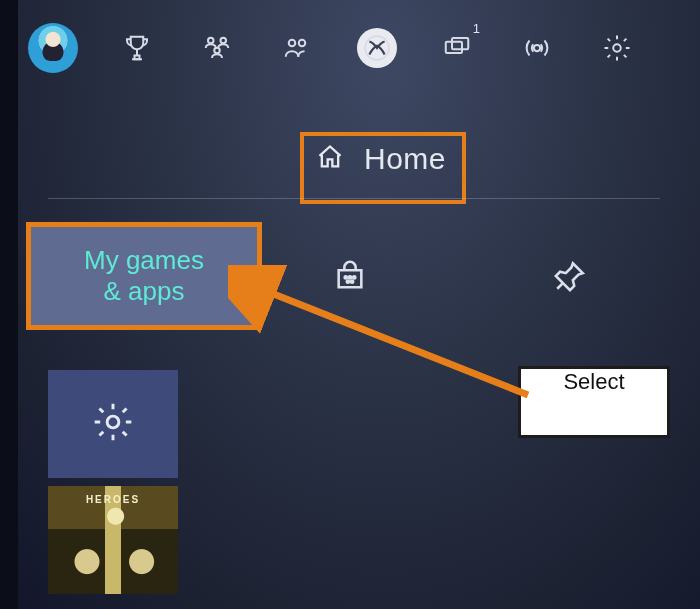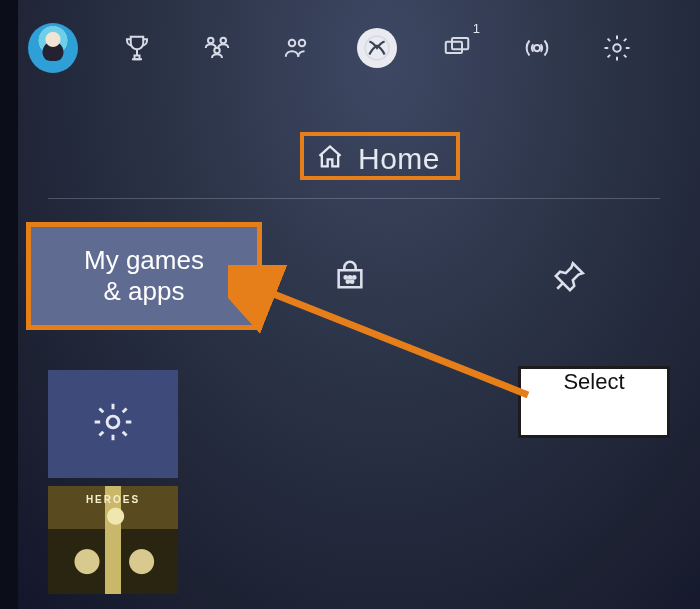--- a/index.html
+++ b/index.html
@@ -36,40 +36,40 @@
   .nav-btn { width: 42px; height: 42px; display:flex; align-items:center; justify-content:center; color:#d7dbe6; cursor:pointer; }
   .nav-btn svg { width: 30px; height: 30px; stroke:#d7dbe6; fill:none; stroke-width:1.6; }
   .xbox-logo { width:40px; height:40px; border-radius:50%; background:#e9ebf0; display:flex; align-items:center; justify-content:center; }
   .xbox-logo svg { width:26px; height:26px; }
   .msg-badge { position:relative; }
   .msg-badge .num { position:absolute; top:-6px; right:-2px; font-size:13px; color:#dfe3ee; }
 
   
   .home-row {
     position: absolute; left: 300px; top: 132px;
-    display:flex; align-items:center; gap:14px;
-    padding: 6px 16px 0 12px;
+    display:flex; align-items:center; gap:20px;
+    padding: 6px 16px 24px 12px;
     border: 4px solid #e67e1a;
   }
   .home-row svg { width:28px; height:28px; stroke:#e7e9f0; fill:none; stroke-width:2; }
   .home-label { font-size:30px; font-weight:400; letter-spacing:0.5px; }
 
   .hr-line {
     position:absolute; left:48px; right:40px; top:198px; height:1px;
     background: rgba(210,216,230,0.25);
   }
 
   
   .mga-tile {
     position:absolute; left:26px; top:222px;
     width: 236px; height: 108px;
     background: #5f6b91;
     border: 5px solid #e67e1a;
     display:flex; align-items:center; justify-content:center;
-    text-align:center; font-size:26px; line-height:1.2; color:#ffffff;
+    text-align:center; font-size:26px; line-height:1.2; color:#5eead4;
     font-weight:400;
   }
 
   
   .sec-icons { position:absolute; top:256px; left:330px; display:flex; gap:180px; }
   .sec-icons .ic { width:40px; height:40px; color:#dce0ea; display:flex; align-items:center; justify-content:center; }
   .sec-icons svg { width:34px; height:34px; stroke:#dce0ea; fill:none; stroke-width:1.8; }
 
   
   .settings-row { position:absolute; left:48px; top:370px; display:flex; align-items:center; gap:36px; }

